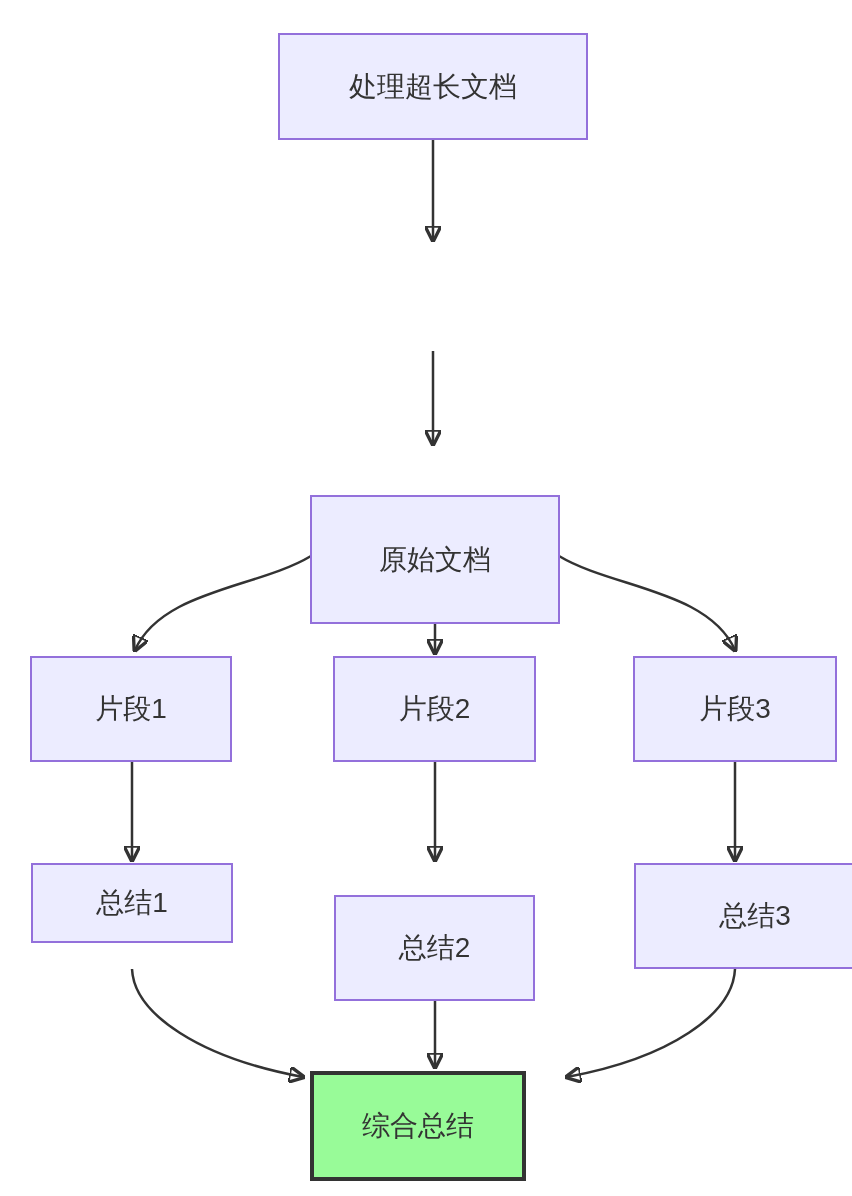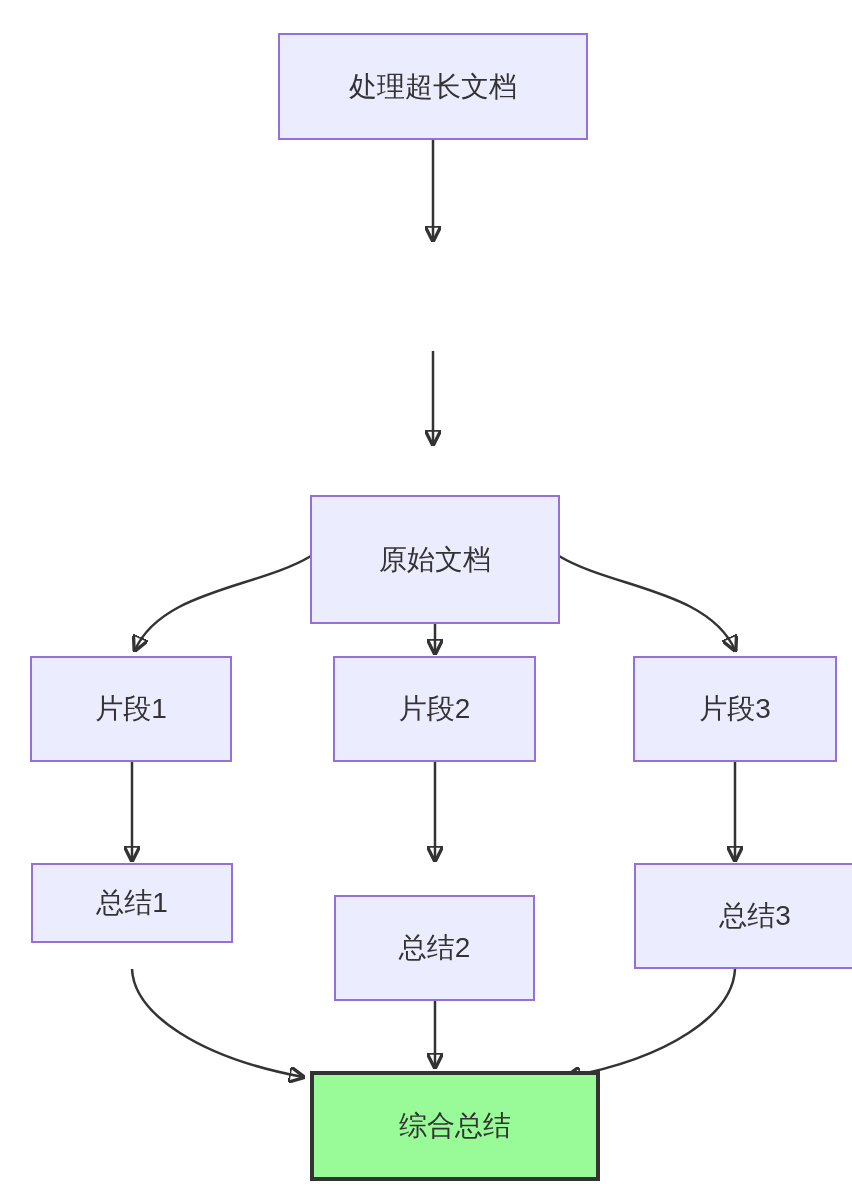--- a/index.html
+++ b/index.html
@@ -111,17 +111,17 @@
   </div>
 
   <div class="node" style="left:334px; top:863px; width:201px; height:106px;margin-top:32px;">
     <span>总结2</span>
   </div>
 
   <div class="node" style="left:634px; top:863px; width:242px; height:106px;">
     <span>总结3</span>
   </div>
 
-  <div class="node success" style="left:310px; top:1071px; width:290px; height:110px;">
+  <div class="node success" style="left:310px; top:1071px; width:216px; height:110px;">
     <span>综合总结</span>
   </div>
 
 </div>
 
 </body></html>

